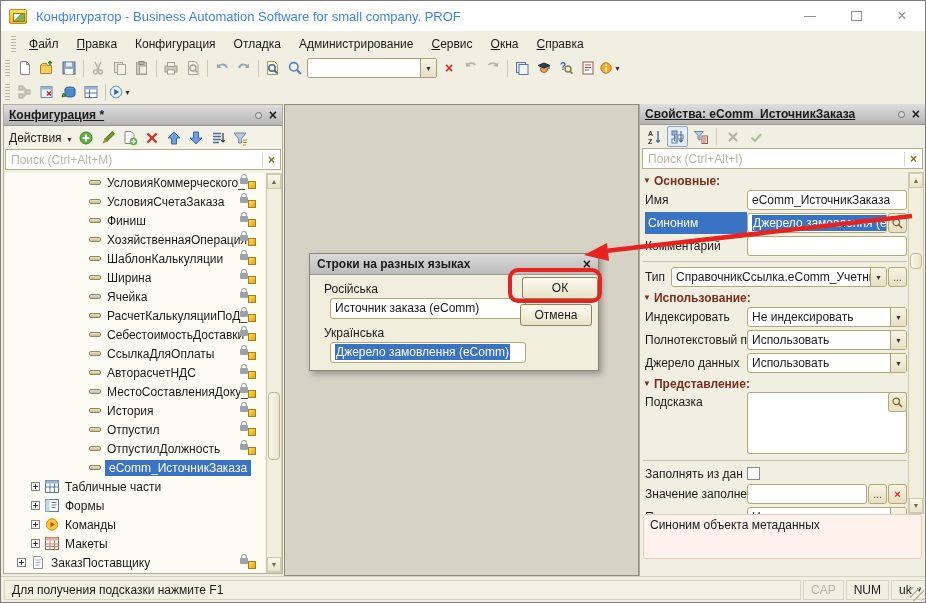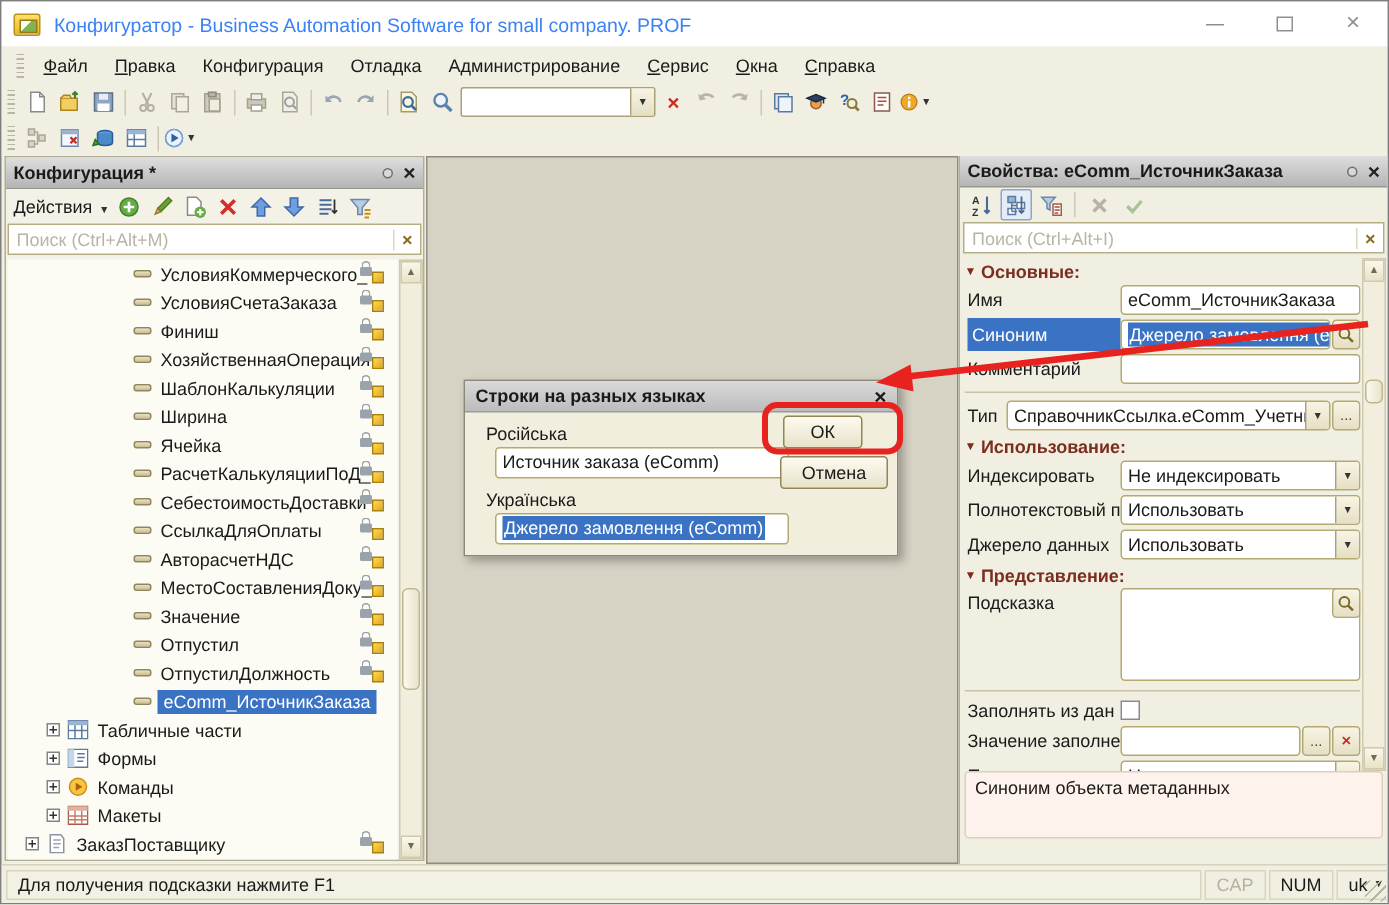--- a/index.html
+++ b/index.html
@@ -36,21 +36,21 @@
   .cb-dd { width:16px; background:linear-gradient(#f8f4e4,#e6dfc4); border-left:1px solid #a9a179; display:flex; align-items:center; justify-content:center; font-size:7px; color:#333; }
   .red-x { color:#cf2a22; font-weight:bold; font-size:14px; }
   .dd-small { font-size:7px; color:#333; margin-left:1px; }
 
   
   .main { position:absolute; top:103px; left:0; right:0; bottom:26px; }
 
   
   .config-panel { position:absolute; left:2px; top:0; width:280px; bottom:2px; background:#f4f2e6; border:1px solid #b3ae97; }
   .panel-header { height:21px; background:linear-gradient(#dedede,#b5b5b5); border-bottom:1px solid #979790; display:flex; align-items:center; padding:0 5px; font-weight:bold; }
-  .panel-header .ph-title { flex:1; overflow:hidden; white-space:nowrap; }
+  .panel-header .ph-title { flex:1; overflow:hidden; white-space:nowrap;text-decoration:underline; }
   .pin { width:7px; height:7px; border:1px solid #6e6e6e; border-radius:50%; background:#d8d8d8; margin-right:7px; flex:none; }
   .ph-x { font-weight:bold; font-size:14px; color:#222; flex:none; }
   .actions-bar { height:23px; display:flex; align-items:center; padding-left:5px; gap:1px; }
   .actions-lbl { margin-right:2px; }
   .abtn { width:21px; height:21px; display:flex; align-items:center; justify-content:center; flex:none; }
   .search-row { height:21px; margin:0 1px; background:#fff; border:1px solid #b5ae85; display:flex; align-items:center; }
   .search-ph { flex:1; color:#b9b5a5; padding:0 5px; overflow:hidden; white-space:nowrap; }
   .search-x { width:18px; text-align:center; color:#8a6d1f; border-left:1px solid #ddd6ba; font-weight:bold; }
 
   .tree { position:absolute; left:1px; right:17px; top:68px; bottom:0; background:#fdfcf4; overflow:hidden; }
@@ -497,21 +497,21 @@
         <div class="trow lvl3">
             <span class="ic-attr"></span>
             <span class="tlabel">МестоСоставленияДоку_</span>
             <span class="locks">
               <i class="lock"></i>
               <i class="cube"></i>
             </span>
           </div>
         <div class="trow lvl3">
             <span class="ic-attr"></span>
-            <span class="tlabel">Значение</span>
+            <span class="tlabel">История</span>
             <span class="locks">
               <i class="lock"></i>
               <i class="cube"></i>
             </span>
           </div>
         <div class="trow lvl3">
             <span class="ic-attr"></span>
             <span class="tlabel">Отпустил</span>
             <span class="locks">
               <i class="lock"></i>
@@ -749,21 +749,21 @@
 
   <div class="dialog">
     <div class="dlg-title">
       <span class="dt">Строки на разных языках</span>
       <span class="dlg-x">×</span>
     </div>
     <span class="dlg-lbl" style="top:28px;">Російська</span>
     <span class="dlg-input" style="top:44px;"><span>Источник заказа (eComm)</span></span>
     <span class="dlg-lbl" style="top:72px;">Українська</span>
     <span class="dlg-input" style="top:88px;"><span class="seltext">Джерело замовлення (eComm)</span></span>
-    <span class="dlg-btn" style="left:212px; top:23px; width:53px;">ОК</span>
+    <span class="dlg-btn" style="left:212px; top:23px; width:76px;">ОК</span>
     <span class="dlg-btn" style="left:210px; top:50px; width:72px;">Отмена</span>
   </div>
 
   <div class="statusbar">
     <span class="st-hint">Для получения подсказки нажмите F1</span>
     <span class="st-box st-cap">CAP</span>
     <span class="st-box">NUM</span>
     <span class="st-box">
         <span>uk</span>
         <span class="dd-small" style="margin-left:4px;">▼</span>

